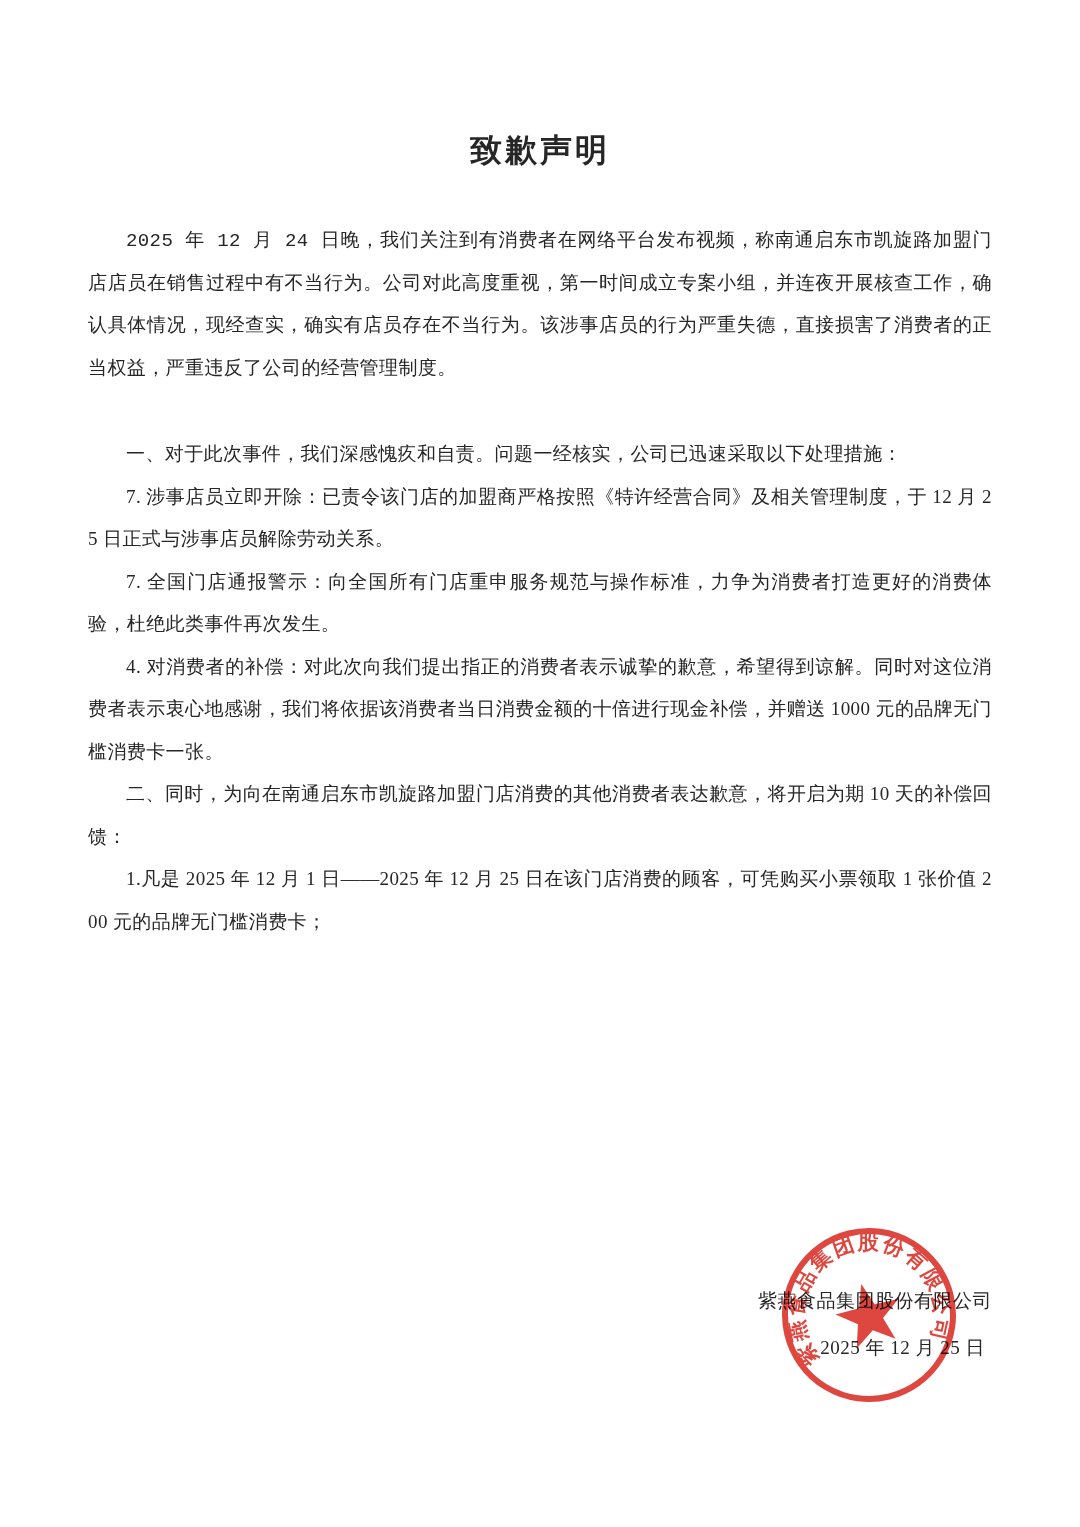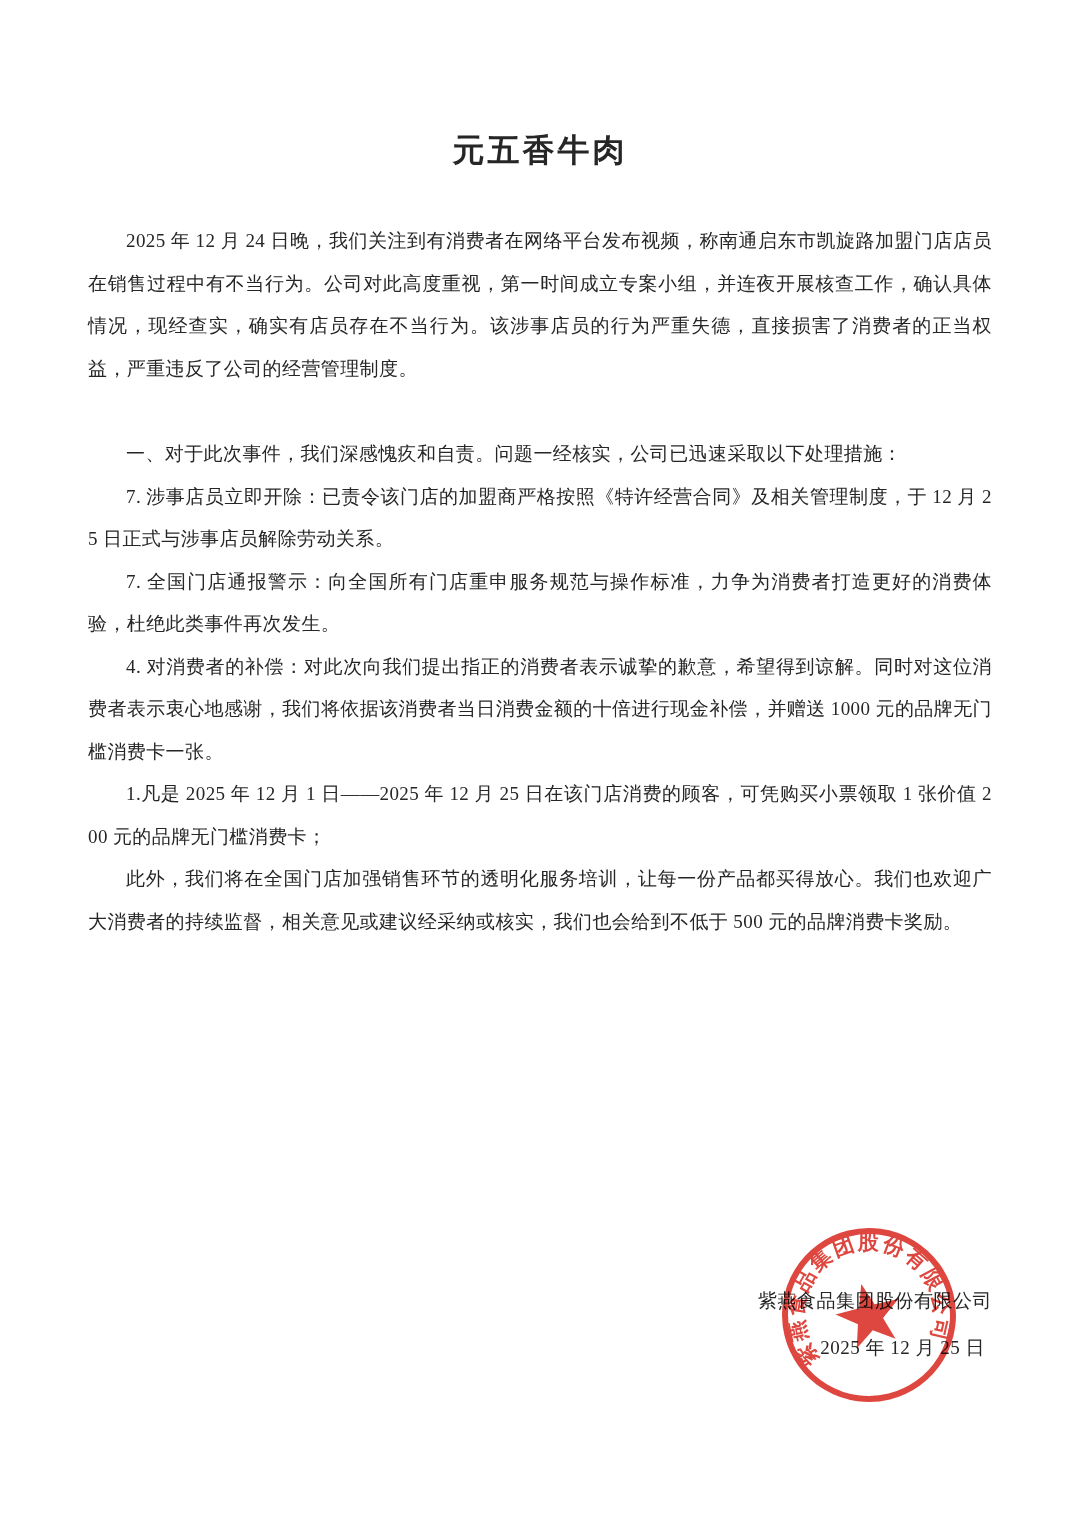--- a/index.html
+++ b/index.html
@@ -34,21 +34,21 @@
   }
   .doc-body p {
     margin: 0;
     font-size: 19px;
     line-height: 42.5px;
     letter-spacing: 0.4px;
     text-align: justify;
     text-indent: 2em;
     word-break: break-all;
   }
-  .doc-body p.gap-after { margin-bottom: 43px; }
+  .doc-body p.gap-after { margin-bottom: 43px; font-family: Liberation Mono, monospace; }
   .doc-body span.b { font-weight: 400; }
   .signature {
     position: absolute;
     top: 1277px;
     right: 88px;
     text-align: right;
     font-size: 19px;
     line-height: 47px;
     letter-spacing: 0.5px;
   }
@@ -75,30 +75,30 @@
     font-size: 21px;
     font-weight: 600;
     letter-spacing: 2.5px;
   }
 </style>
 </head>
 <body>
 
 <div class="page">
 
-  <h1 class="doc-title">元五香牛肉</h1>
+  <h1 class="doc-title">致歉声明</h1>
 
   <div class="doc-body">
       <p class="gap-after"><span>2025 年 12 月 24 日晚，我们关注到有消费者在网络平台发布视频，称南通启东市凯旋路加盟门店店员在销售过程中有不当行为。公司对此高度重视，第一时间成立专案小组，并连夜开展核查工作，确认具体情况，现经查实，确实有店员存在不当行为。该涉事店员的行为严重失德，直接损害了消费者的正当权益，严重违反了公司的经营管理制度。</span></p>
       <p><span class="b">一、对于此次事件，我们深感愧疚和自责。问题一经核实，公司已迅速采取以下处理措施：</span></p>
       <p><span class="b">7. 涉事店员立即开除：</span><span>已责令该门店的加盟商严格按照《特许经营合同》及相关管理制度，于 12 月 25 日正式与涉事店员解除劳动关系。</span></p>
       <p><span class="b">7. 全国门店通报警示：</span><span>向全国所有门店重申服务规范与操作标准，力争为消费者打造更好的消费体验，杜绝此类事件再次发生。</span></p>
       <p><span class="b">4. 对消费者的补偿：</span><span>对此次向我们提出指正的消费者表示诚挚的歉意，希望得到谅解。同时对这位消费者表示衷心地感谢，我们将依据该消费者当日消费金额的十倍进行现金补偿，并赠送 1000 元的品牌无门槛消费卡一张。</span></p>
+      <p><span class="b">二、同时，为向在南通启东市凯旋路加盟门店消费的其他消费者表达歉意，将开启为期 10 天的补偿回馈：</span></p>
       <p><span class="b">1.凡是 2025 年 12 月 1 日——2025 年 12 月 25 日在该门店消费的顾客，可凭购买小票领取 1 张价值 200 元的品牌无门槛消费卡；</span></p>
-      <p><span>此外，我们将在全国门店加强销售环节的透明化服务培训，让每一份产品都买得放心。</span><span class="b">我们也欢迎广大消费者的持续监督，相关意见或建议经采纳或核实，我们也会给到不低于 500 元的品牌消费卡奖励。</span></p>
     </div>
 
   <div class="signature">
     <div class="sig-company">紫燕食品集团股份有限公司</div>
     <div class="sig-date">2025 年 12 月 25 日</div>
   </div>
 
   <svg class="seal" viewBox="0 0 180 180" xmlns="http://www.w3.org/2000/svg">
     <g transform="rotate(-14 90 90)">
       <circle class="ring" cx="90" cy="90" r="84"></circle>

